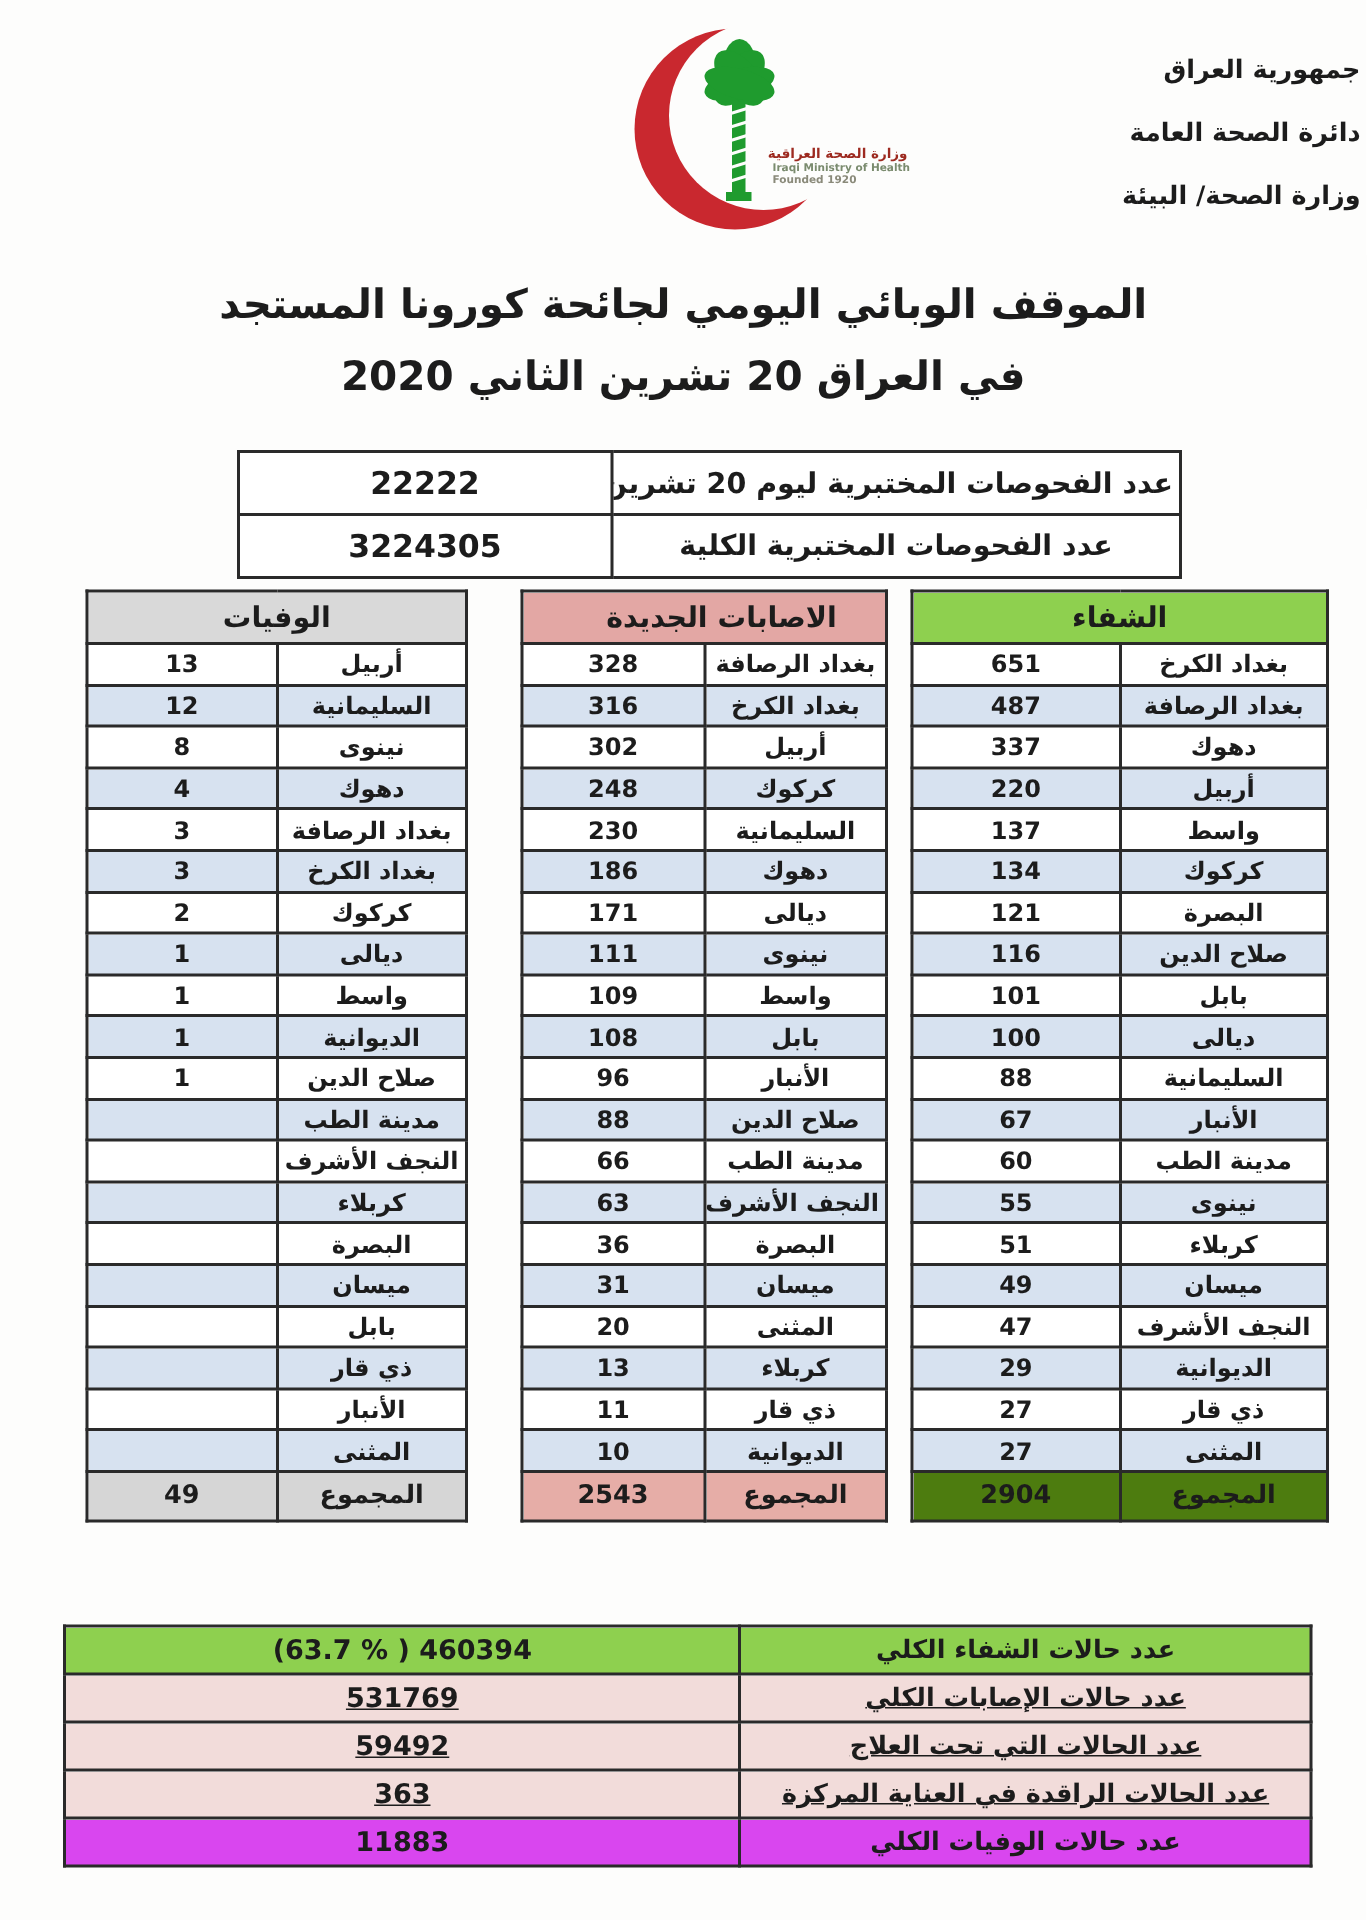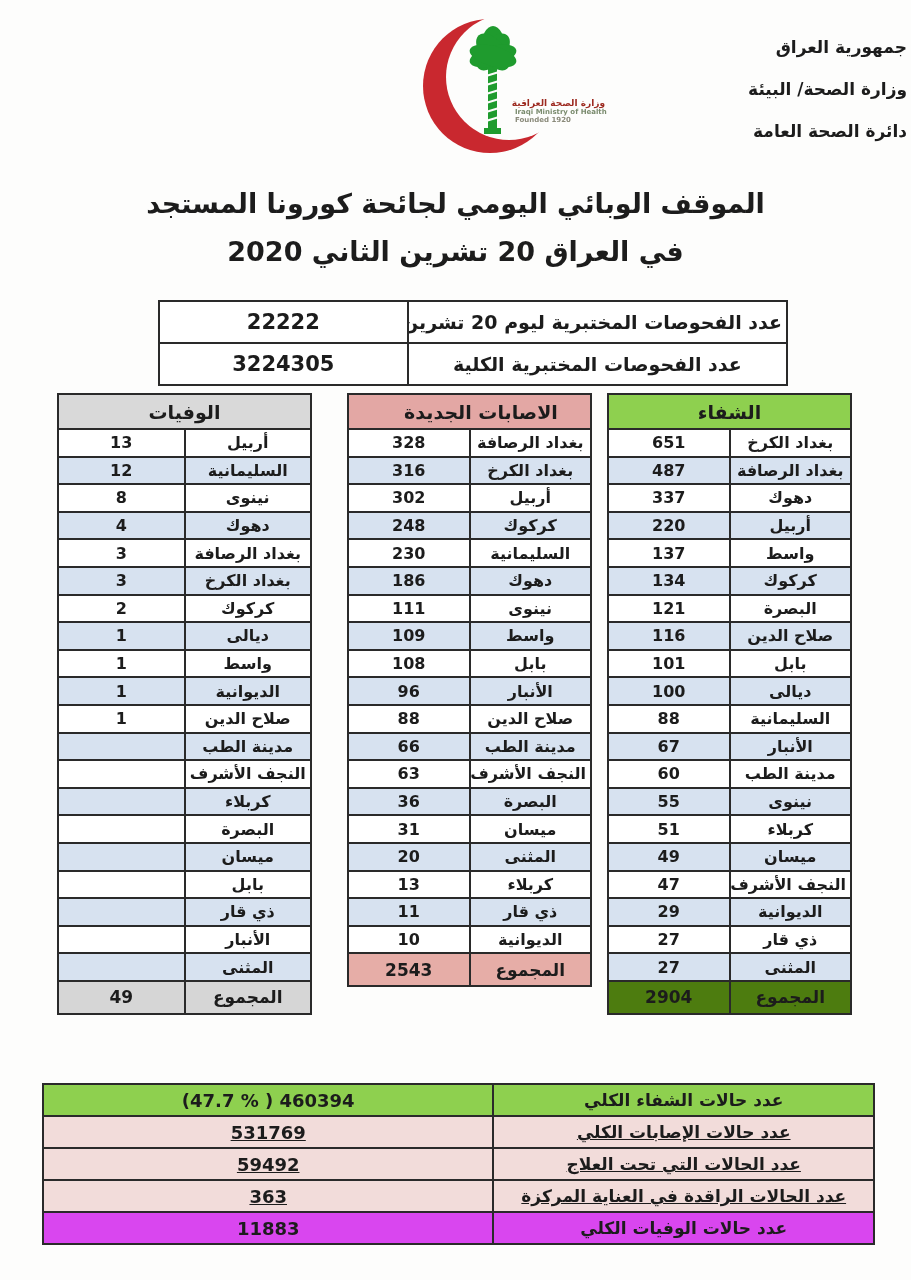--- a/index.html
+++ b/index.html
@@ -49,21 +49,21 @@
   .gov{position:absolute;top:393px;}
   .gov thead th{height:33px;font-size:19px;margin-left:11px;}
   .gov td{height:25.6px;font-size:16px;}
   .gov tfoot td{height:31px;font-size:17px;}
   .gov tbody tr:nth-child(even) td{background:#d7e2f0;}
   .gov tbody tr:nth-child(odd) td{background:#ffffff;}
   .tbl-deaths{left:57px;width:255px;}
   .tbl-deaths .c-val{width:33%;}
   .tbl-new{left:347px;width:245px;}
   .tbl-new .c-val{width:28%;}
-  .tbl-rec{left:607px;width:245px;}
+  .tbl-rec{left:607px;width:279px;}
   .tbl-rec .c-val{width:27%;}
   .theme-gray  thead th{background:#d9d9d9;}
   .theme-gray  tfoot td{background:#d6d6d6;}
   .theme-pink  thead th{background:#e3a7a4;padding-left:27px;}
   .theme-pink  tfoot td{background:#e6ada7;}
   .theme-green thead th{background:#8ed04f;}
   .theme-green tfoot td{background:#4d7c0f;}
   
   .summary{position:absolute;left:42px;top:1083px;width:833px;}
   .summary td{height:30px;font-size:17px;}
@@ -104,22 +104,22 @@
     </svg>
     <div class="logo-text">
       <div class="lt-ar" dir="rtl">وزارة الصحة العراقية</div>
       <div class="lt-en">Iraqi Ministry of Health</div>
       <div class="lt-f">Founded 1920</div>
     </div>
   </div>
 
   <div class="hdr-right">
     <div>جمهورية العراق</div>
+    <div>دائرة الصحة العامة</div>
     <div>وزارة الصحة/ البيئة</div>
-    <div>دائرة الصحة العامة</div>
   </div>
 
   <div class="title">
     <div>الموقف الوبائي اليومي لجائحة كورونا المستجد</div>
     <div>في العراق  20  تشرين الثاني 2020</div>
   </div>
 
   <table class="tests">
     <tbody>
         <tr>
@@ -254,20 +254,24 @@
         </tr>
         <tr>
           <td class="c-val" dir="ltr">230</td>
           <td class="c-lab" dir="rtl">السليمانية</td>
         </tr>
         <tr>
           <td class="c-val" dir="ltr">186</td>
           <td class="c-lab" dir="rtl">دهوك</td>
         </tr>
         <tr>
+          <td class="c-val" dir="ltr">171</td>
+          <td class="c-lab" dir="rtl">ديالى</td>
+        </tr>
+        <tr>
           <td class="c-val" dir="ltr">111</td>
           <td class="c-lab" dir="rtl">نينوى</td>
         </tr>
         <tr>
           <td class="c-val" dir="ltr">109</td>
           <td class="c-lab" dir="rtl">واسط</td>
         </tr>
         <tr>
           <td class="c-val" dir="ltr">108</td>
           <td class="c-lab" dir="rtl">بابل</td>
@@ -413,21 +417,21 @@
       <tr>
         <td class="c-val">2904</td>
         <td class="c-lab" dir="rtl">المجموع</td>
       </tr>
     </tfoot>
   </table>
 
   <table class="summary">
     <tbody>
         <tr class="row-green">
-          <td class="c-val" dir="ltr">(47.7 % )    460394</td>
+          <td class="c-val" dir="ltr">(63.7 % )    460394</td>
           <td class="c-lab" dir="rtl">عدد حالات الشفاء الكلي</td>
         </tr>
         <tr class="row-pink">
           <td class="c-val" dir="ltr">531769</td>
           <td class="c-lab" dir="rtl">عدد حالات الإصابات الكلي</td>
         </tr>
         <tr class="row-pink">
           <td class="c-val" dir="ltr">59492</td>
           <td class="c-lab" dir="rtl">عدد الحالات التي تحت العلاج</td>
         </tr>

